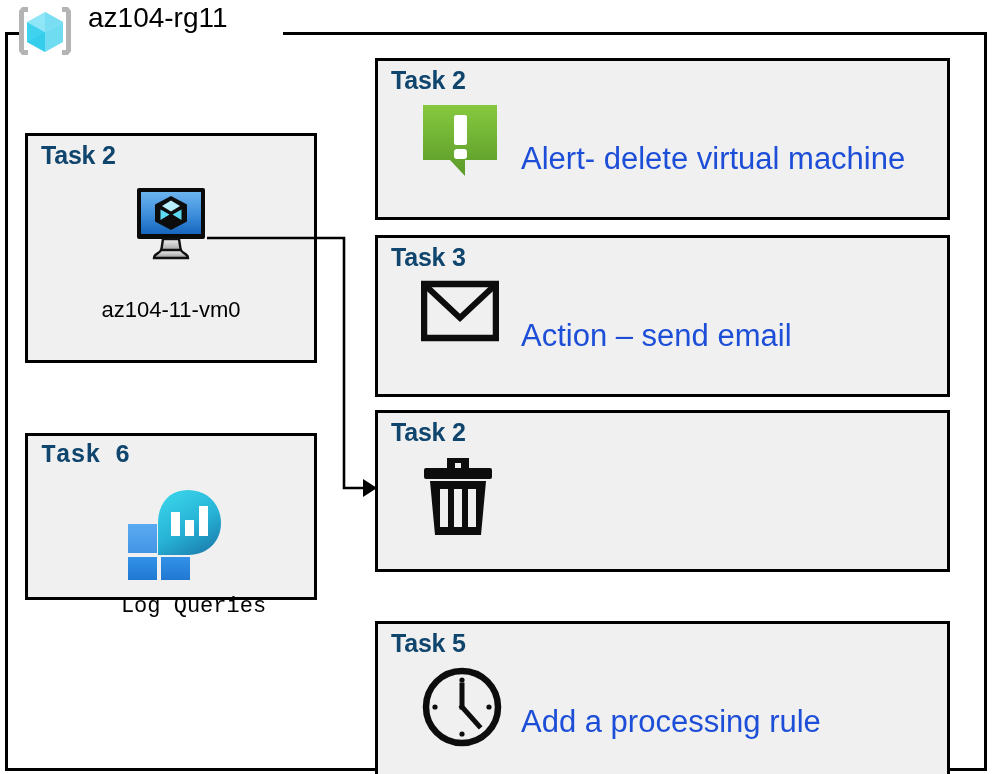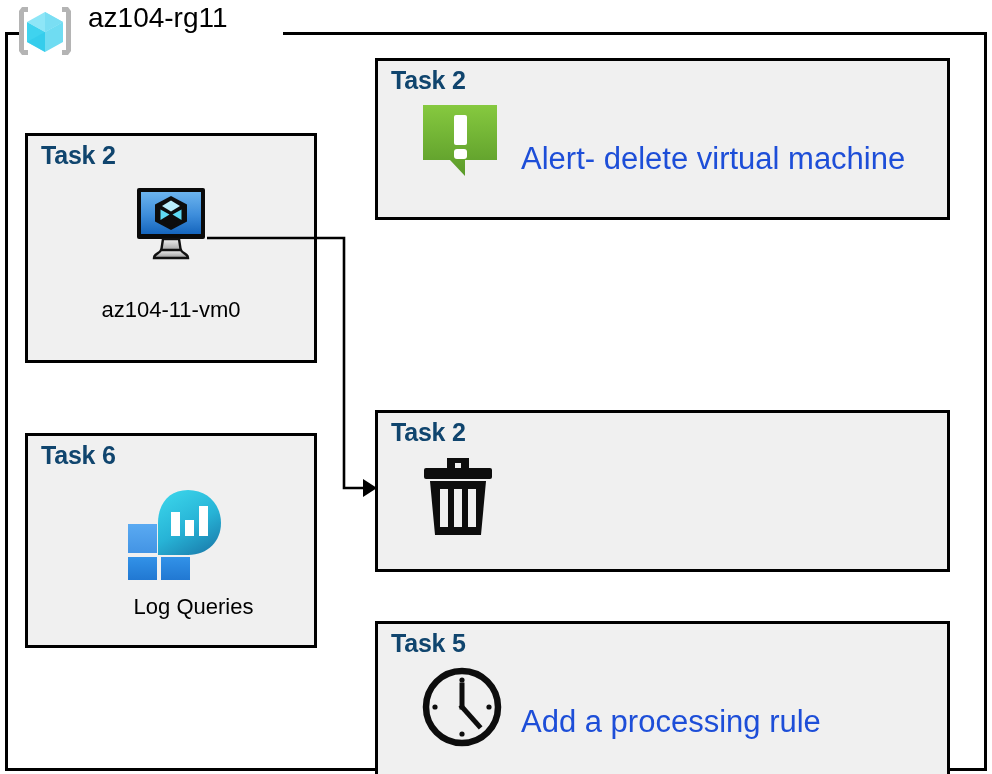--- a/index.html
+++ b/index.html
@@ -130,21 +130,21 @@
     font-size: 31px;
     color: #1d4ed8;
     white-space: nowrap;
   }
 
   
   #card-task1 { left: 25px; top: 133px; height: 230px; }
   #card-task1 .card-icon { top: 50px; }
   #card-task1 .card-text { top: 161px; }
 
-  #card-task6 { left: 25px; top: 433px; height: 215px; }
+  #card-task6 { left: 25px; top: 433px; height: 167px; font-family: Liberation Mono, monospace; }
   #card-task6 .card-icon { top: 48px; }
   #card-task6 .card-text { top: 158px; margin-left: 45px; }
 
   #card-task2 { top: 58px; }
   #card-task3 { top: 235px; }
   #card-task4 { top: 410px; }
   #card-task5 { top: 621px; }
 
   
   #connector {
@@ -260,20 +260,28 @@
           <stop offset="100%" stop-color="#5a9a29"></stop>
         </linearGradient>
       </defs>
       <path d="M2 2 L76 2 L76 57 L44 57 L44 73 L29 57 L2 57 Z" fill="url(#alertGrad)"></path>
       <rect x="33" y="12" width="13" height="30" rx="2" fill="#ffffff"></rect>
       <rect x="33" y="46" width="13" height="10" rx="3" fill="#ffffff"></rect>
     </svg>
     <div class="card-text">Alert- delete virtual machine</div>
   </div>
 
+  <div class="card card-h" id="card-task3">
+    <div class="card-label">Task 3</div>
+    <svg class="card-icon" width="78" height="62" viewBox="0 0 78 62">
+      <rect x="3" y="4" width="72" height="54" fill="none" stroke="#0d0d0d" stroke-width="6.5"></rect>
+      <path d="M6 7 L39 38 L72 7" fill="none" stroke="#0d0d0d" stroke-width="6"></path>
+    </svg>
+    <div class="card-text">Action – send email</div>
+  </div>
 
   <div class="card card-h" id="card-task4">
     <div class="card-label">Task 2</div>
     <svg class="card-icon" width="74" height="82" viewBox="0 0 74 82">
 
       <path d="M26 3 L48 3 L48 13 L40 13 L40 8 L34 8 L34 13 L26 13 Z" fill="#0d0d0d"></path>
 
       <rect x="3" y="13" width="68" height="11" rx="2" fill="#0d0d0d"></rect>
 
       <path d="M9 26 L65 26 L60 80 L14 80 Z" fill="#0d0d0d"></path>

